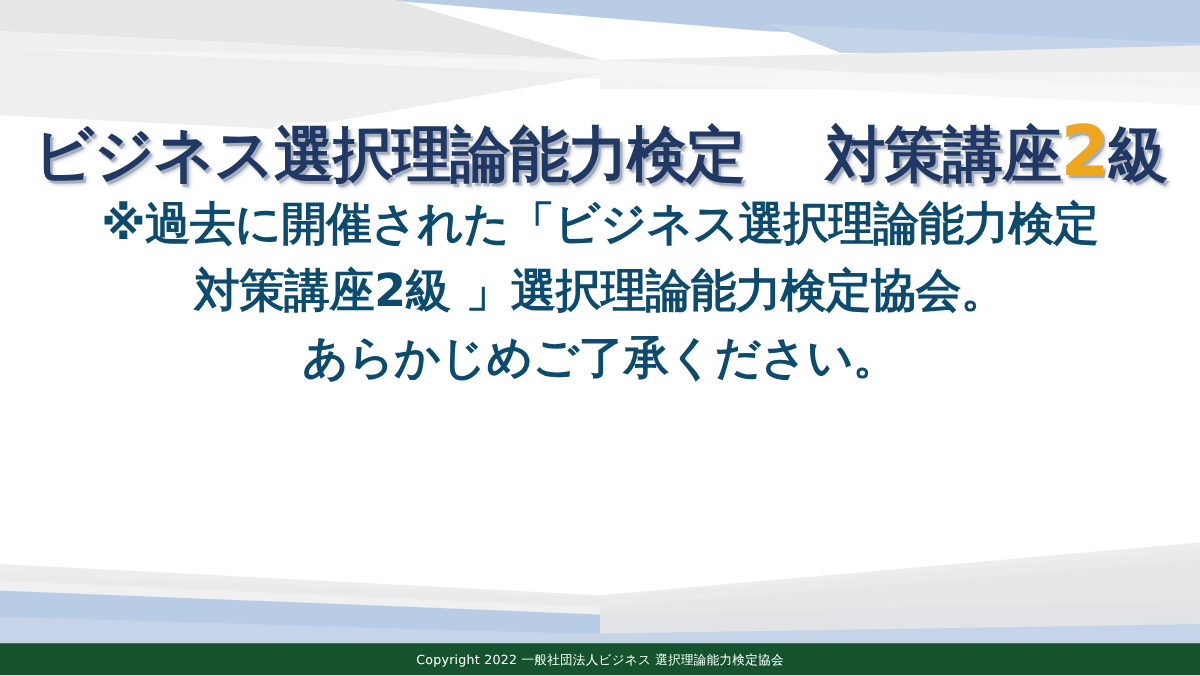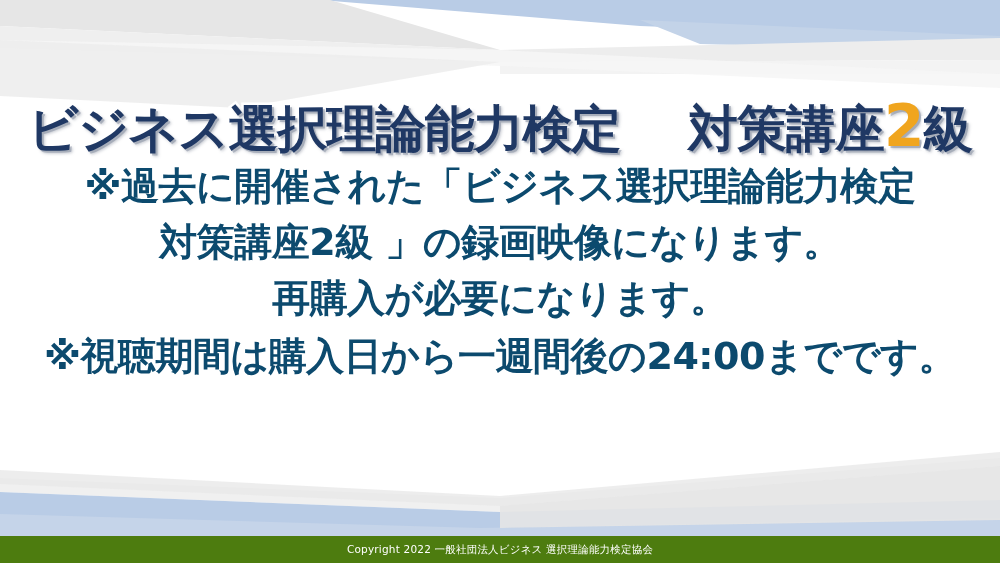--- a/index.html
+++ b/index.html
@@ -83,21 +83,21 @@
     white-space: nowrap;
   }
 
   
   .footer-bar {
     position: absolute;
     left: 0;
     top: 536px;
     width: 1000px;
     height: 27px;
-    background: #4d7c0f;
+    background: #14532d;
     z-index: 6;
     display: flex;
     align-items: center;
     justify-content: center;
   }
   .footer-text {
     color: #ffffff;
     font-size: 10.5px;
     font-family: "DejaVu Sans", "Liberation Sans", sans-serif;
     letter-spacing: 0.2px;
@@ -135,25 +135,24 @@
     <polygon points="500,506 1000,466 1000,520 500,528" fill="#E6E6E6" opacity="0.9"></polygon>
 
   </svg>
 
   <div class="title-wrap">
     <h1 class="title"><span>ビジネス選択理論能力検定</span><span class="sp">　</span><span>対策講座</span><span class="grade-num">2</span><span>級</span></h1>
   </div>
 
   <div class="body-block block-a">
     <span class="body-line">※過去に開催された「ビジネス選択理論能力検定</span>
-    <span class="body-line">対策講座2級 」の録画映像になります。</span>
-    <span class="body-line">再購入が必要になります。</span>
+    <span class="body-line">対策講座2級 」選択理論能力検定協会。</span>
+    <span class="body-line">あらかじめご了承ください。</span>
   </div>
 
   <div class="body-block block-b">
-    <span class="body-line">※視聴期間は購入日から一週間後の24:00までです。</span>
   </div>
 
   <div class="footer-bar">
     <span class="footer-text">Copyright 2022 一般社団法人ビジネス 選択理論能力検定協会</span>
   </div>
 
 </div>
 
 </body></html>

